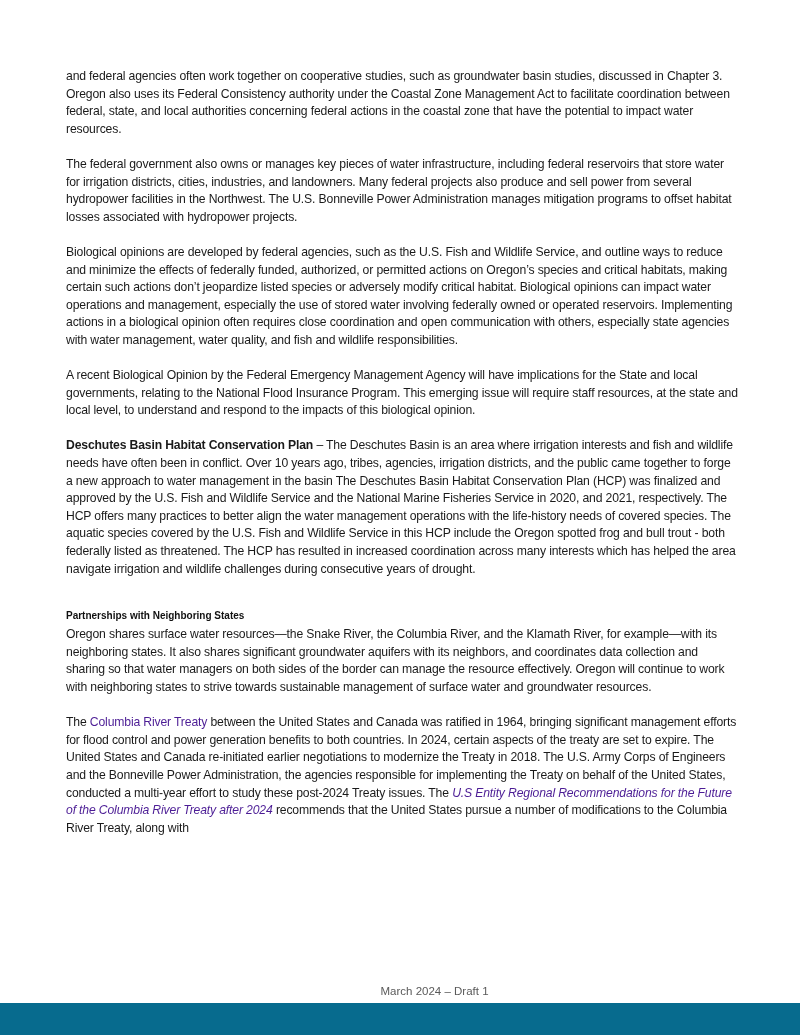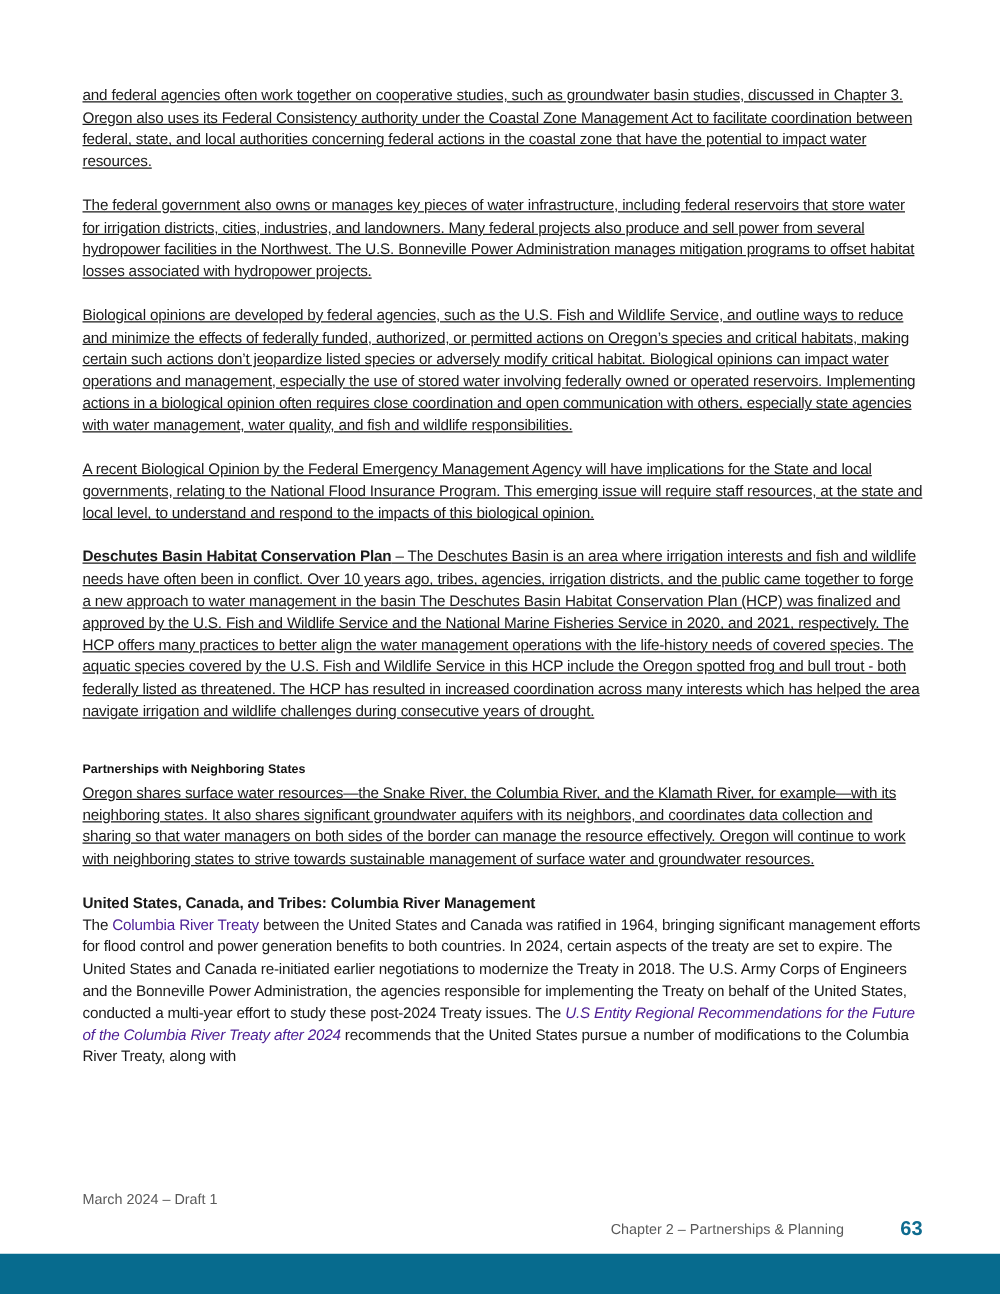--- a/index.html
+++ b/index.html
@@ -2,50 +2,49 @@
 <html><head>
 <meta charset="utf-8">
 <style>
   html, body { margin:0; padding:0; }
   body {
     width:800px; height:1035px; background:#ffffff; position:relative; overflow:hidden;
     font-family:"Liberation Sans", "DejaVu Sans", sans-serif; color:#1a1a1a;
   }
   .page { position:absolute; left:66px; top:68px; width:672px; }
   p { margin:0; font-size:12.2px; line-height:17.6px; letter-spacing:-0.15px; }
-  .para { margin-bottom:17.6px;text-decoration:underline; }
+  .para { margin-bottom:17.6px; }
   .bold { font-weight:bold; }
   h2 { margin:0; font-size:10px; font-weight:bold; line-height:20px; color:#111; }
   .subhead { font-weight:bold; }
   a { color:#4c1d95; text-decoration:none; }
   a.italic { font-style:italic; }
   .footer {
-    position:absolute; left:66px; right:62px; top:952px; height:16px;
-    font-size:11.5px; color:#5a5a5a; display:flex; justify-content:space-between; align-items:center;
+    position:absolute; left:66px; right:62px; top:983px; height:16px;
+    font-size:11.5px; color:#5a5a5a; display:flex; justify-content:flex-end; align-items:center;
   }
   .footer .right { display:flex; align-items:center; gap:13px;margin-top:48px; }
   .pagenum { color:#0e6b8f; font-weight:bold; font-size:16px;padding-left:32px; }
   .band { position:absolute; left:0; right:0; top:1003px; height:32px; background:#076b8e; }
 </style>
 </head>
 <body>
 
 <div class="page">
   <p class="para">and federal agencies often work together on cooperative studies, such as groundwater basin studies, discussed in Chapter 3. Oregon also uses its Federal Consistency authority under the Coastal Zone Management Act to facilitate coordination between federal, state, and local authorities concerning federal actions in the coastal zone that have the potential to impact water resources.</p>
   <p class="para">The federal government also owns or manages key pieces of water infrastructure, including federal reservoirs that store water for irrigation districts, cities, industries, and landowners. Many federal projects also produce and sell power from several hydropower facilities in the Northwest. The U.S. Bonneville Power Administration manages mitigation programs to offset habitat losses associated with hydropower projects.</p>
   <p class="para">Biological opinions are developed by federal agencies, such as the U.S. Fish and Wildlife Service, and outline ways to reduce and minimize the effects of federally funded, authorized, or permitted actions on Oregon’s species and critical habitats, making certain such actions don’t jeopardize listed species or adversely modify critical habitat. Biological opinions can impact water operations and management, especially the use of stored water involving federally owned or operated reservoirs. Implementing actions in a biological opinion often requires close coordination and open communication with others, especially state agencies with water management, water quality, and fish and wildlife responsibilities.</p>
   <p class="para">A recent Biological Opinion by the Federal Emergency Management Agency will have implications for the State and local governments, relating to the National Flood Insurance Program. This emerging issue will require staff resources, at the state and local level, to understand and respond to the impacts of this biological opinion.</p>
   <p class="para" style="margin-bottom:28px;">
     <span class="bold">Deschutes Basin Habitat Conservation Plan</span><span> – The Deschutes Basin is an area where irrigation interests and fish and wildlife needs have often been in conflict. Over 10 years ago, tribes, agencies, irrigation districts, and the public came together to forge a new approach to water management in the basin The Deschutes Basin Habitat Conservation Plan (HCP) was finalized and approved by the U.S. Fish and Wildlife Service and the National Marine Fisheries Service in 2020, and 2021, respectively. The HCP offers many practices to better align the water management operations with the life-history needs of covered species. The aquatic species covered by the U.S. Fish and Wildlife Service in this HCP include the Oregon spotted frog and bull trout - both federally listed as threatened. The HCP has resulted in increased coordination across many interests which has helped the area navigate irrigation and wildlife challenges during consecutive years of drought.</span>
   </p>
 
   <h2>Partnerships with Neighboring States</h2>
   <p class="para">Oregon shares surface water resources—the Snake River, the Columbia River, and the Klamath River, for example—with its neighboring states. It also shares significant groundwater aquifers with its neighbors, and coordinates data collection and sharing so that water managers on both sides of the border can manage the resource effectively. Oregon will continue to work with neighboring states to strive towards sustainable management of surface water and groundwater resources.</p>
 
-  <p class="subhead">United States, Canada, and Tribes: Columbia River Management</p>
   <p>
     <span>The </span><a href="#">Columbia River Treaty</a><span> between the United States and Canada was ratified in 1964, bringing significant management efforts for flood control and power generation benefits to both countries. In 2024, certain aspects of the treaty are set to expire. The United States and Canada re-initiated earlier negotiations to modernize the Treaty in 2018. The U.S. Army Corps of Engineers and the Bonneville Power Administration, the agencies responsible for implementing the Treaty on behalf of the United States, conducted a multi-year effort to study these post-2024 Treaty issues. The </span><a href="#" class="italic">U.S Entity Regional Recommendations for the Future of the Columbia River Treaty after 2024</a><span> recommends that the United States pursue a number of modifications to the Columbia River Treaty, along with</span>
   </p>
 </div>
 
 <div class="footer">
   <span>March 2024 – Draft 1</span>
   <span class="right">
     <span>Chapter 2 – Partnerships &amp; Planning</span>
     <span class="pagenum">63</span>

